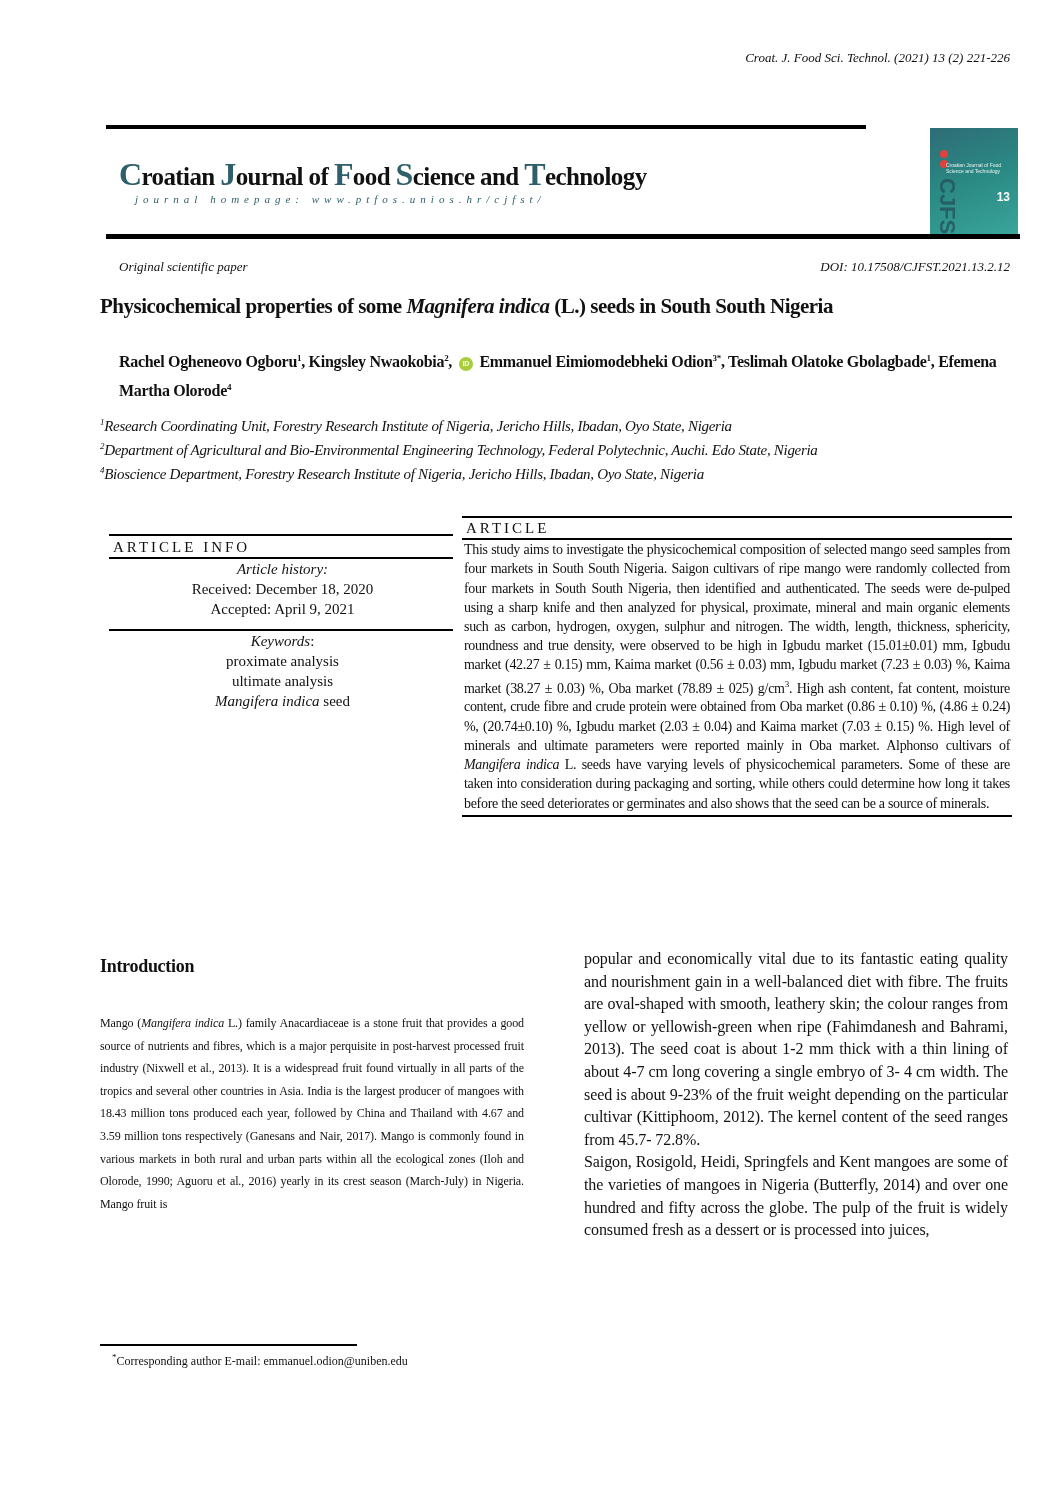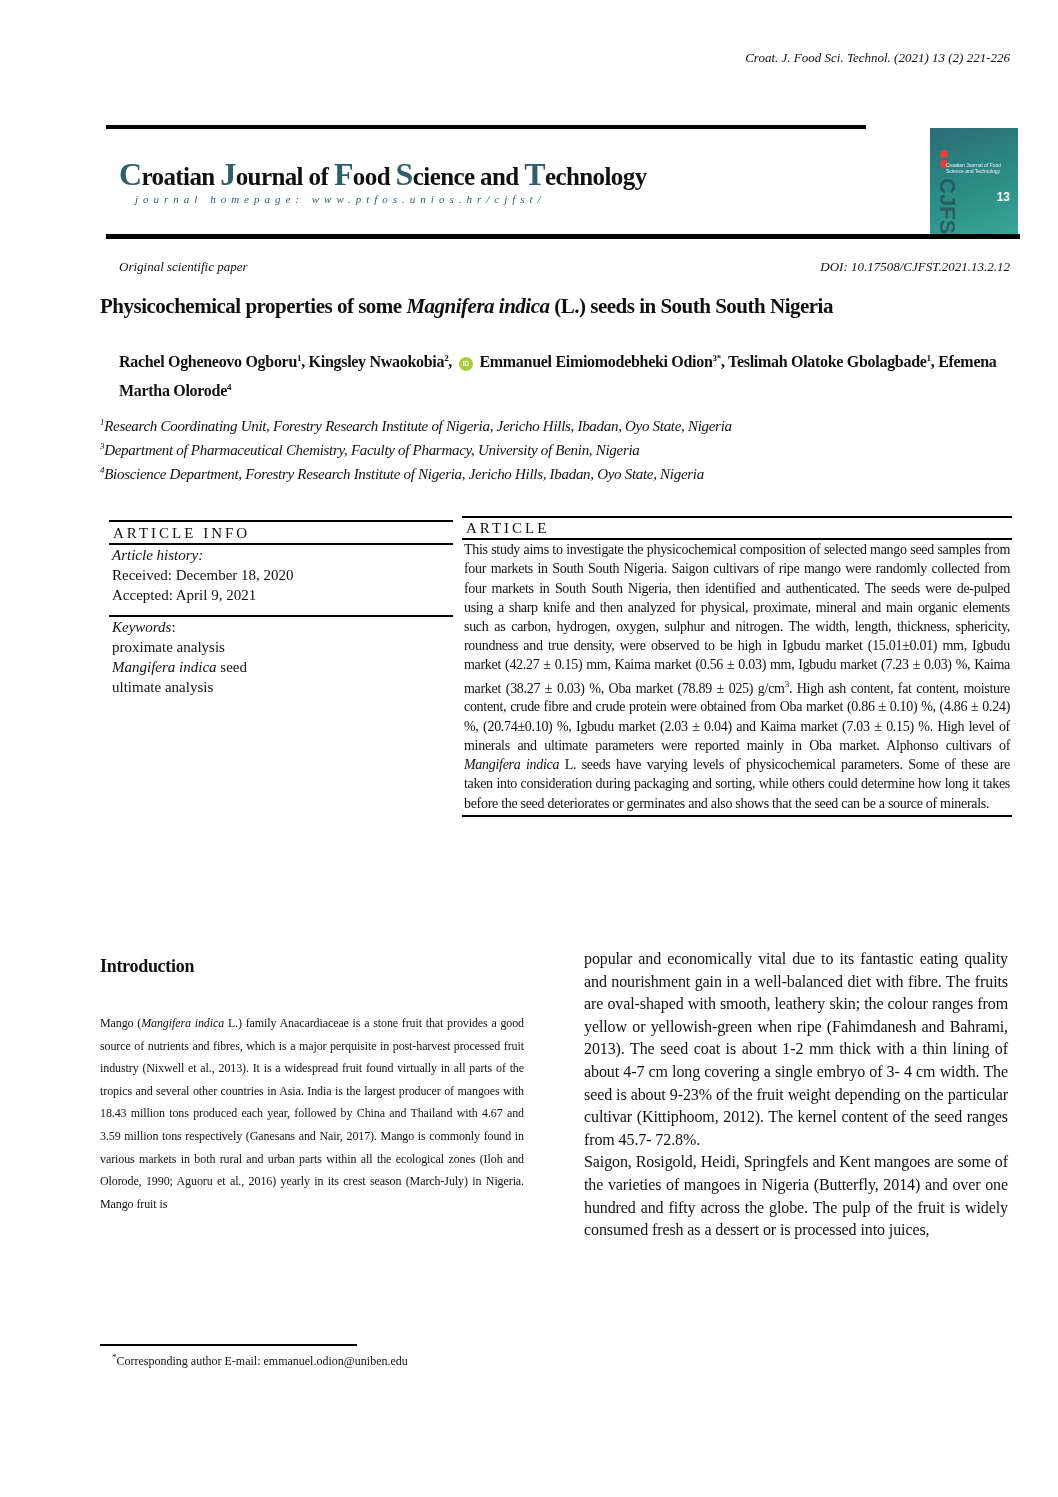--- a/index.html
+++ b/index.html
@@ -28,24 +28,24 @@
   .doi { right: 48px; top: 259px; font-style: italic; font-size: 13px; margin-left: 42px; }
 
   .paper-title { left: 100px; top: 294px; width: 920px; font-weight: bold; font-size: 21px; letter-spacing: -0.5px; white-space: nowrap; }
   .authors { left: 119px; top: 346px; width: 900px; font-weight: bold; font-size: 16px; line-height: 24px; letter-spacing: -0.3px; }
   .orcid { display: inline-block; width: 14px; height: 14px; border-radius: 50%; background: #a6ce39; color: #fff;
            font-family: "Liberation Sans", sans-serif; font-size: 7px; font-weight: bold; text-align: center; line-height: 14px; vertical-align: middle; margin: 0 3px; }
   sup { font-size: 9px; }
 
   .affils { left: 100px; top: 412px; width: 900px; font-style: italic; font-size: 15px; line-height: 20px; letter-spacing: -0.3px; }
 
-  .info-col { left: 109px; top: 520px; width: 344px; font-size: 15px; line-height: 20px; }
+  .info-col { left: 109px; top: 534px; width: 344px; font-size: 15px; line-height: 20px; }
   .hdr-rule { height: 2px; background: #000; }
   .section-hdr { font-size: 15px; letter-spacing: 3px; padding: 1px 0 0 4px; }
-  .info-col .block { padding: 0 0 0 3px; }
+  .info-col .block { padding: 0 0 0 3px; text-align: center; }
   .info-col .it { font-style: italic; }
   .info-col .gap { height: 10px; }
 
   .abs-col { left: 462px; top: 516px; width: 550px; font-size: 14px; line-height: 19.2px; }
   .abs-text { text-align: justify; padding: 0 2px; letter-spacing: -0.3px; }
   .abs-bottom { height: 2px; background: #000; margin-top: 2px; }
 
   .intro-head { left: 100px; top: 956px; font-weight: bold; font-size: 18px; letter-spacing: -0.3px; }
   .col-left { left: 100px; top: 1012px; width: 424px; font-size: 12px; line-height: 22.6px; text-align: justify; letter-spacing: -0.1px; }
   .col-right { left: 584px; top: 948px; width: 424px; font-size: 16px; line-height: 22.6px; text-align: justify; letter-spacing: -0.1px; }
@@ -86,40 +86,40 @@
   <span><span>Rachel Ogheneovo Ogboru</span><sup>1</sup><span>, </span></span>
   <span><span>Kingsley Nwaokobia</span><sup>2</sup><span>, </span></span>
   <span class="orcid">iD</span>
   <span><span>Emmanuel Eimiomodebheki Odion</span><sup>3*</sup><span>, </span></span>
   <span><span>Teslimah Olatoke Gbolagbade</span><sup>1</sup><span>, </span></span>
   <span><span>Efemena Martha Olorode</span><sup>4</sup><span></span></span>
 </div>
 
 <div class="abs affils">
   <div><sup>1</sup><span>Research Coordinating Unit, Forestry Research Institute of Nigeria, Jericho Hills, Ibadan, Oyo State, Nigeria</span></div>
-  <div><sup>3</sup><span>Department of Pharmaceutical Chemistry, Faculty of Pharmacy, University of Benin, Nigeria</span></div>
+  <div><sup>2</sup><span>Department of Agricultural and Bio-Environmental Engineering Technology, Federal Polytechnic, Auchi. Edo State, Nigeria</span></div>
   <div><sup>4</sup><span>Bioscience Department, Forestry Research Institute of Nigeria, Jericho Hills, Ibadan, Oyo State, Nigeria</span></div>
 </div>
 
 <div class="abs info-col">
   <div class="hdr-rule"></div>
   <div class="section-hdr">ARTICLE INFO</div>
   <div class="hdr-rule"></div>
   <div class="block">
     <div class="it">Article history:</div>
     <div>Received: December 18, 2020</div>
     <div>Accepted: April 9, 2021</div>
   </div>
   <div class="gap"></div>
   <div class="hdr-rule"></div>
   <div class="block">
     <div><i>Keywords</i>:</div>
     <div>proximate analysis</div>
+    <div>ultimate analysis</div>
     <div><i>Mangifera indica</i><span> seed</span></div>
-    <div>ultimate analysis</div>
   </div>
 </div>
 
 <div class="abs abs-col">
   <div class="hdr-rule"></div>
   <div class="section-hdr">ARTICLE</div>
   <div class="hdr-rule"></div>
   <div class="abs-text"><span>This study aims to investigate the physicochemical composition of selected mango seed samples from four markets in South South Nigeria. Saigon cultivars of ripe mango were randomly collected from four markets in South South Nigeria, then identified and authenticated. The seeds were de-pulped using a sharp knife and then analyzed for physical, proximate, mineral and main organic elements such as carbon, hydrogen, oxygen, sulphur and nitrogen. The width, length, thickness, sphericity, roundness and true density, were observed to be high in Igbudu market (15.01±0.01) mm, Igbudu market (42.27 ± 0.15) mm, Kaima market (0.56 ± 0.03) mm, Igbudu market (7.23 ± 0.03) %, Kaima market (38.27 ± 0.03) %, Oba market (78.89 ± 025) g/cm</span><sup>3</sup><span>. High ash content, fat content, moisture content, crude fibre and crude protein were obtained from Oba market (0.86 ± 0.10) %, (4.86 ± 0.24) %, (20.74±0.10) %, Igbudu market (2.03 ± 0.04)  and Kaima market (7.03 ± 0.15) %. High level of minerals and ultimate parameters were reported mainly in Oba market. Alphonso cultivars of </span><i>Mangifera indica</i><span> L. seeds have varying levels of physicochemical parameters. Some of these are taken into consideration during packaging and sorting, while others could determine how long it takes before the seed deteriorates or germinates and also shows that the seed can be a source of minerals.</span></div>
   <div class="abs-bottom"></div>
 </div>

